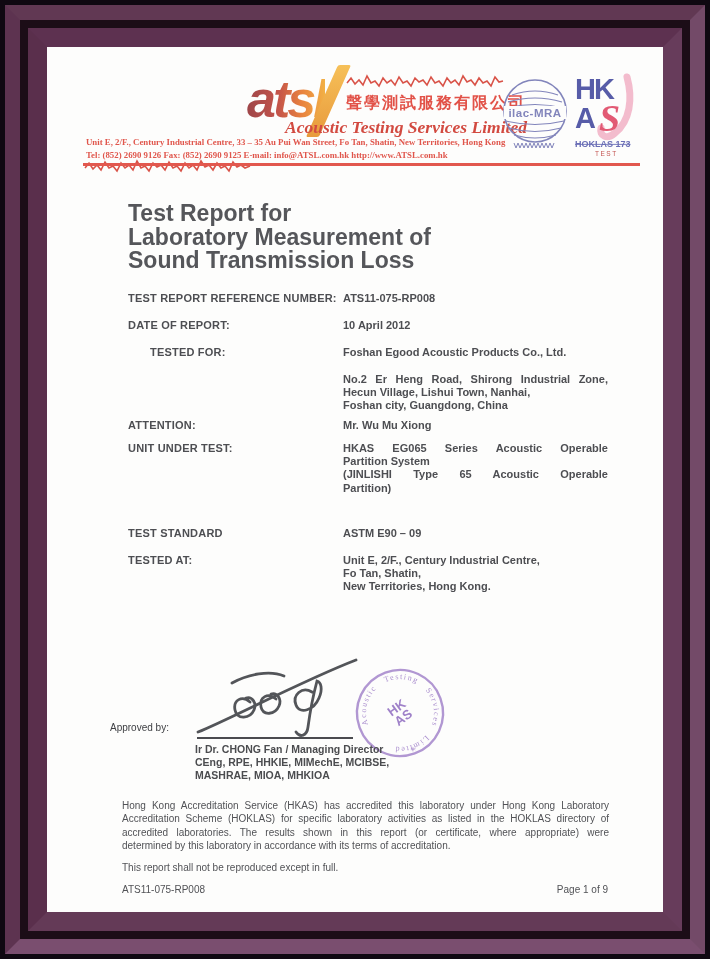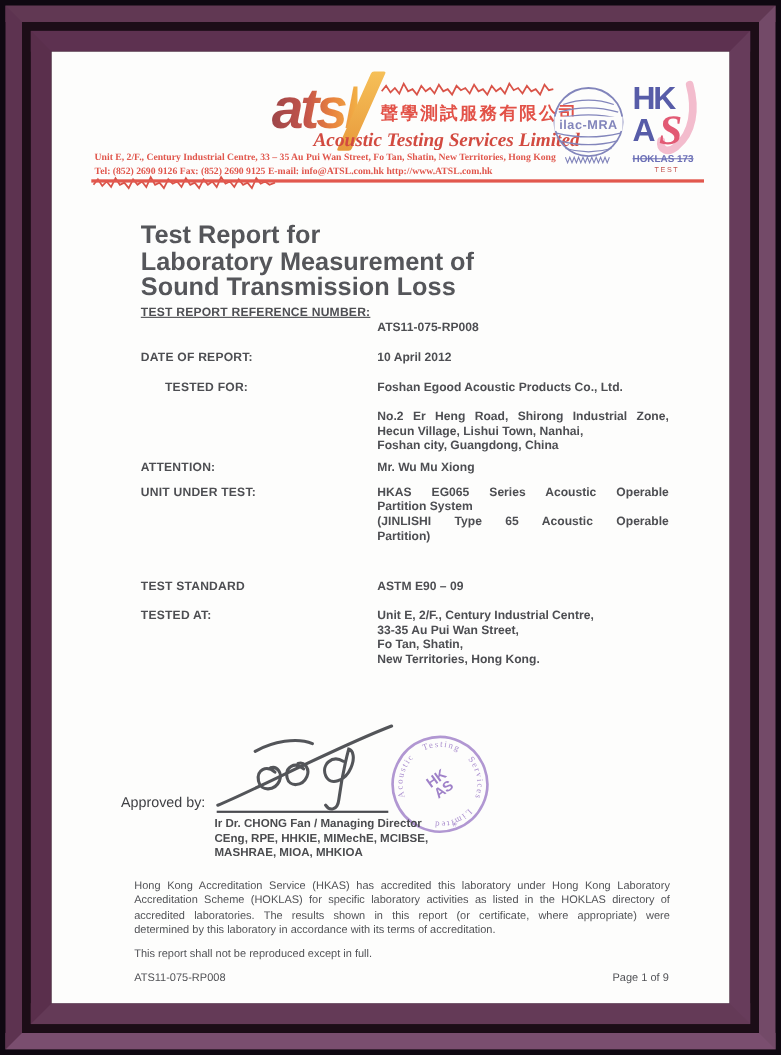--- a/index.html
+++ b/index.html
@@ -36,21 +36,21 @@
   .title-line { left:81px; width:420px; font-size:23px; font-weight:bold; color:#55565a;
     letter-spacing:0; white-space:nowrap; }
   .lbl { left:81px; width:215px; font-size:11px; font-weight:bold; color:#4d4e52;
     letter-spacing:.2px; white-space:nowrap; }
   .val { left:296px; width:265px; font-size:11px; font-weight:bold; color:#4d4e52;
     line-height:13.2px; }
   .val .ln { white-space:nowrap; }
   .val .just { white-space:normal; text-align:justify; text-align-last:justify; }
 
   
-  .appr-lbl { left:63px; top:675px; font-size:13px; color:#3f4044; }
+  .appr-lbl { left:63px; top:675px; font-size:10px; color:#3f4044; }
   .sig-line { left:150px; top:690px; width:156px; height:2px; background:#4a4b4f; }
   .sig-name { left:148px; font-size:10.5px; font-weight:bold; color:#4b4c4f; white-space:nowrap; }
 
   
   .foot-par { left:75px; width:487px; font-size:10px; color:#515256; line-height:13.4px; }
   .foot-par .just { text-align:justify; text-align-last:justify; }
   .foot-note { left:75px; top:815px; font-size:10px; color:#515256; }
   .foot-ref { left:75px; top:837px; font-size:10px; color:#515256; }
   .foot-page { left:361px; top:837px; width:200px; text-align:right; font-size:10px; color:#515256; }
 
@@ -114,21 +114,21 @@
       <text x="0" y="76" font-size="9" font-weight="800" letter-spacing="0" font-family="Liberation Sans, sans-serif" fill="#6b6fb6" text-decoration="line-through">HOKLAS 173</text>
       <text x="20" y="85" font-size="6.5" letter-spacing="1.5" font-family="Liberation Sans, sans-serif" fill="#c45551">TEST</text>
     </svg>
 
     <div class="abs red-rule"></div>
 
     <div class="abs title-line" style="top:153px;">Test Report for</div>
     <div class="abs title-line" style="top:176.5px;">Laboratory Measurement of</div>
     <div class="abs title-line" style="top:200px;">Sound Transmission Loss</div>
 
-    <div class="abs lbl" style="top:231px;text-decoration:underline;">TEST REPORT REFERENCE NUMBER:</div>
+    <div class="abs lbl" style="top:245px;">TEST REPORT REFERENCE NUMBER:</div>
     <div class="abs val" style="top:245px;">
       <div class="ln">ATS11-075-RP008</div>
     </div>
 
     <div class="abs lbl" style="top:272px;">DATE OF REPORT:</div>
     <div class="abs val" style="top:272px;">
       <div class="ln">10 April 2012</div>
     </div>
 
     <div class="abs lbl" style="top:299px;margin-left:22px;">TESTED FOR:</div>
@@ -156,21 +156,20 @@
     </div>
 
     <div class="abs lbl" style="top:480px;">TEST STANDARD</div>
     <div class="abs val" style="top:480px;">
       <div class="ln">ASTM E90 – 09</div>
     </div>
 
     <div class="abs lbl" style="top:507px;">TESTED AT:</div>
     <div class="abs val" style="top:507px;">
       <div class="ln">Unit E, 2/F., Century Industrial Centre,</div>
-      <div class="ln">33-35 Au Pui Wan Street,</div>
       <div class="ln">Fo Tan, Shatin,</div>
       <div class="ln">New Territories, Hong Kong.</div>
     </div>
 
     <div class="abs appr-lbl">Approved by:</div>
 
     <svg class="abs" style="left:145px; top:603px;" width="170" height="92" viewBox="0 0 170 92">
       <g fill="none" stroke="#45474c" stroke-width="2.8" stroke-linecap="round" opacity="0.92">
         <path d="M6,82 C36,70 112,30 164,10"></path>
         <path d="M40,33 C56,24 78,20 92,26"></path>

